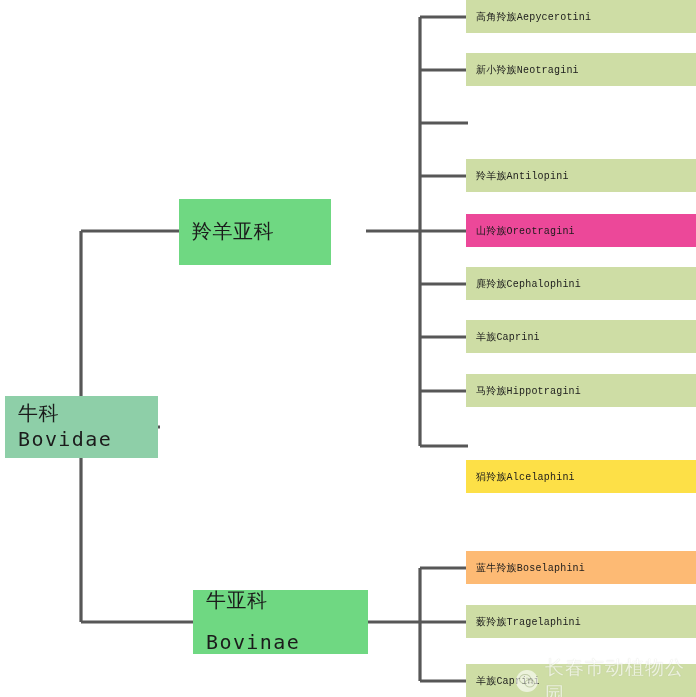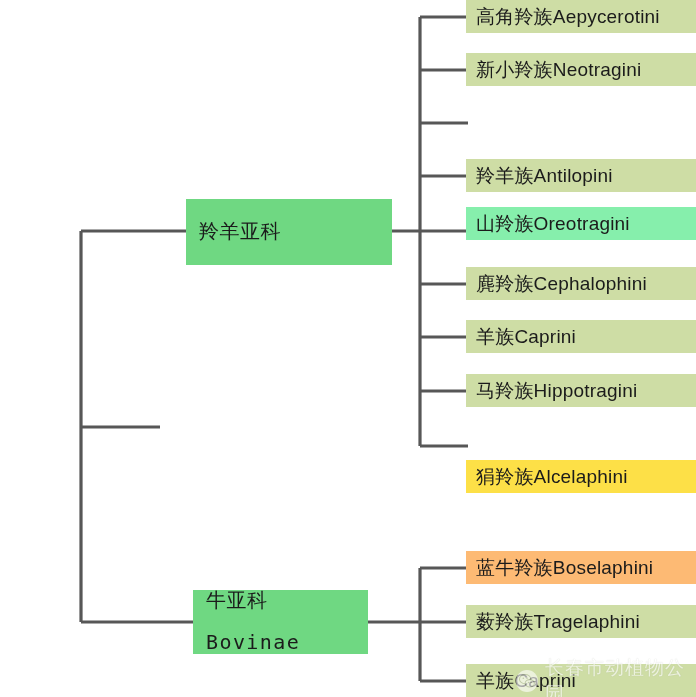--- a/index.html
+++ b/index.html
@@ -52,44 +52,44 @@
     line-height: 1.28;
     letter-spacing: 1.4px;
     font-family: "DejaVu Sans Mono", "Liberation Mono", monospace;
   }
 
   #node-root {
     left: 5px;  top: 396px;
     width: 153px; height: 62px;
   }
   #node-antilopinae {
-    left: 186px; top: 199px;
-    width: 206px; height: 66px;
+    left: 179px; top: 199px;
+    width: 152px; height: 66px;
   }
   #node-bovinae {
     left: 193px; top: 590px;
     width: 175px; height: 64px; gap: 16px;
   }
 
   
   .tribe {
     position: absolute;
     z-index: 2;
     left: 466px;
     width: 230px;
     height: 33px;
     display: flex;
     align-items: center;
     padding-left: 10px;
     box-sizing: border-box;
     color: #1b1b1b;
-    font-size: 19px;
+    font-size: 10px;
     letter-spacing: 0.2px;
     white-space: nowrap;
-    font-family: Liberation Sans, sans-serif;
+    font-family: Liberation Mono, monospace;
   }
 
   
   #watermark {
     position: absolute;
     z-index: 3;
     left: 516px;
     top: 655px;
     display: flex;
     align-items: center;
@@ -143,34 +143,38 @@
 
     <line x1="366" y1="622" x2="420" y2="622"></line>
 
     <line x1="420" y1="568" x2="420" y2="681"></line>
 
     <line x1="420" y1="568" x2="468" y2="568"></line>
     <line x1="420" y1="622" x2="468" y2="622"></line>
     <line x1="420" y1="681" x2="468" y2="681"></line>
   </svg>
 
+  <div id="node-root" class="node" style="background:#8ecfa8;">
+    <div class="cn">牛科</div>
+    <div class="la">Bovidae</div>
+  </div>
 
   <div id="node-antilopinae" class="node" style="background:#6fd882;">
     <div class="cn">羚羊亚科</div>
   </div>
 
   <div id="node-bovinae" class="node" style="background:#6fd882;">
     <div class="cn">牛亚科</div>
     <div class="la">Bovinae</div>
   </div>
 
   <div class="tribe" style="top:0px;background:#cedda5;">高角羚族Aepycerotini</div>
   <div class="tribe" style="top:53px;background:#cedda5;">新小羚族Neotragini</div>
   <div class="tribe" style="top:159px;background:#cedda5;">羚羊族Antilopini</div>
-  <div class="tribe" style="top:207px;background:#86efac;">山羚族Oreotragini</div>
+  <div class="tribe" style="top:214px;background:#ec4899;">山羚族Oreotragini</div>
   <div class="tribe" style="top:267px;background:#cedda5;">麂羚族Cephalophini</div>
   <div class="tribe" style="top:374px;background:#cedda5;">马羚族Hippotragini</div>
   <div class="tribe" style="top:320px;background:#cedda5;">羊族Caprini</div>
   <div class="tribe" style="top:429px;background:#fde047;margin-top:31px;">狷羚族Alcelaphini</div>
 
   <div class="tribe" style="top:551px;background:#fdba74;">蓝牛羚族Boselaphini</div>
   <div class="tribe" style="top:605px;background:#cedda5;">薮羚族Tragelaphini</div>
   <div class="tribe" style="top:664px;background:#cedda5;">羊族Caprini</div>
 
   <div id="watermark">

